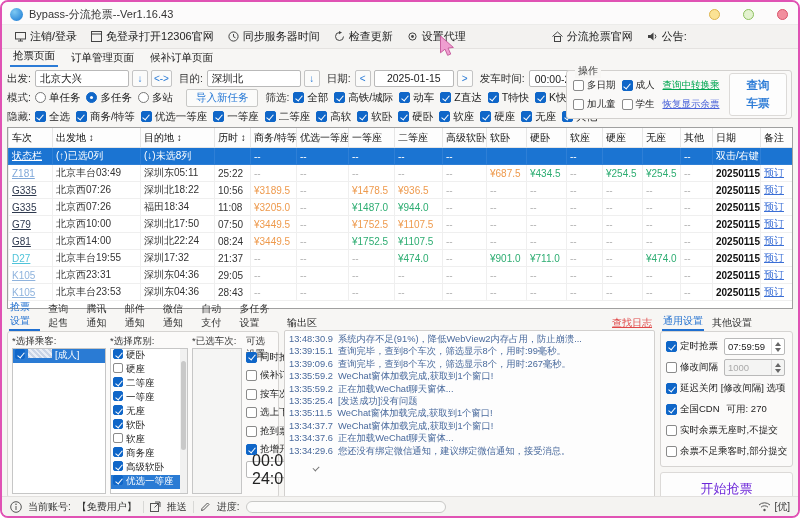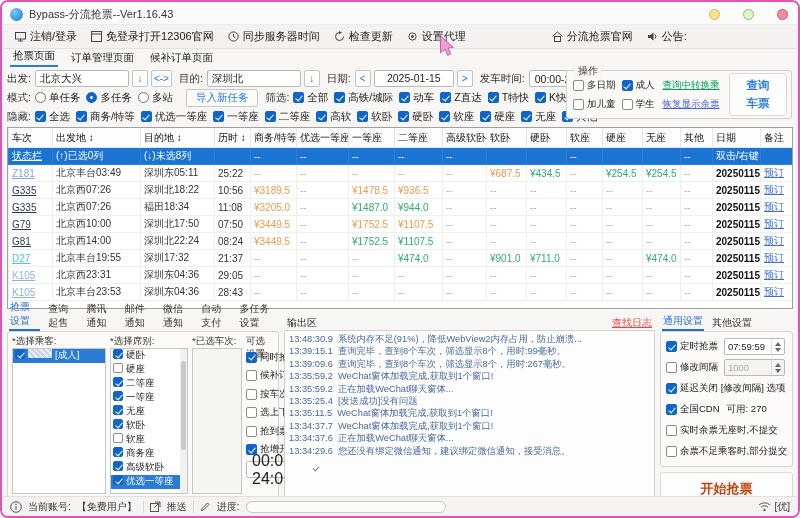--- a/index.html
+++ b/index.html
@@ -93,22 +93,22 @@
   .logline .t{margin-right:5px;}
   .gen-box{padding:4px 5px;font-size:9.5px;}
   .gen-row{display:flex;align-items:center;gap:3px;height:21px;white-space:nowrap;}
   .spin{border:1px solid #b9b9b9;background:#fff;height:15px;display:inline-flex;align-items:center;border-radius:2px;margin-left:3px;}
   .spin .val{padding:0 3px;min-width:40px;}
   .spin.disabled{background:#f4f4f3;}
   .spin.disabled .val{color:#aaa;}
   .spin-arrows{display:flex;flex-direction:column;justify-content:center;gap:2px;padding:0 3px;border-left:1px solid #ddd;height:100%;}
   .tri-up{width:0;height:0;border-left:3px solid transparent;border-right:3px solid transparent;border-bottom:4px solid #666;}
   .tri-dn{width:0;height:0;border-left:3px solid transparent;border-right:3px solid transparent;border-top:4px solid #666;}
-  .start-btn{height:31px;margin-top:5px;border:1px solid #dcdad8;border-radius:3px;background:#fdfdfd;color:#c2410c;
-    font-size:13px;font-weight:bold;display:flex;align-items:center;justify-content:center;flex:none;}
+  .start-btn{height:31px;margin-top:5px;border:1px solid #dcdad8;border-radius:3px;background:#fdfdfd;color:#6d28d9;
+    font-size:13px;font-weight:normal;display:flex;align-items:center;justify-content:center;flex:none;}
   
   .statusbar{position:absolute;left:0;right:0;bottom:0;height:20px;background:#f4f3f1;border-top:1px solid #e2e0de;
     display:flex;align-items:center;font-size:10px;color:#333;padding:0 8px;gap:6px;box-sizing:border-box;}
   .vsep{width:1px;height:12px;background:#d8d8d6;}
   .pbar{width:200px;height:12px;border:1px solid #c8c8c6;border-radius:7px;background:#fbfbfa;box-sizing:border-box;}
   .sb-right{margin-left:auto;display:flex;align-items:center;gap:3px;}
   .cursor{position:absolute;left:437px;top:34px;z-index:60;pointer-events:none;}
 </style>
 </head>
 <body>

